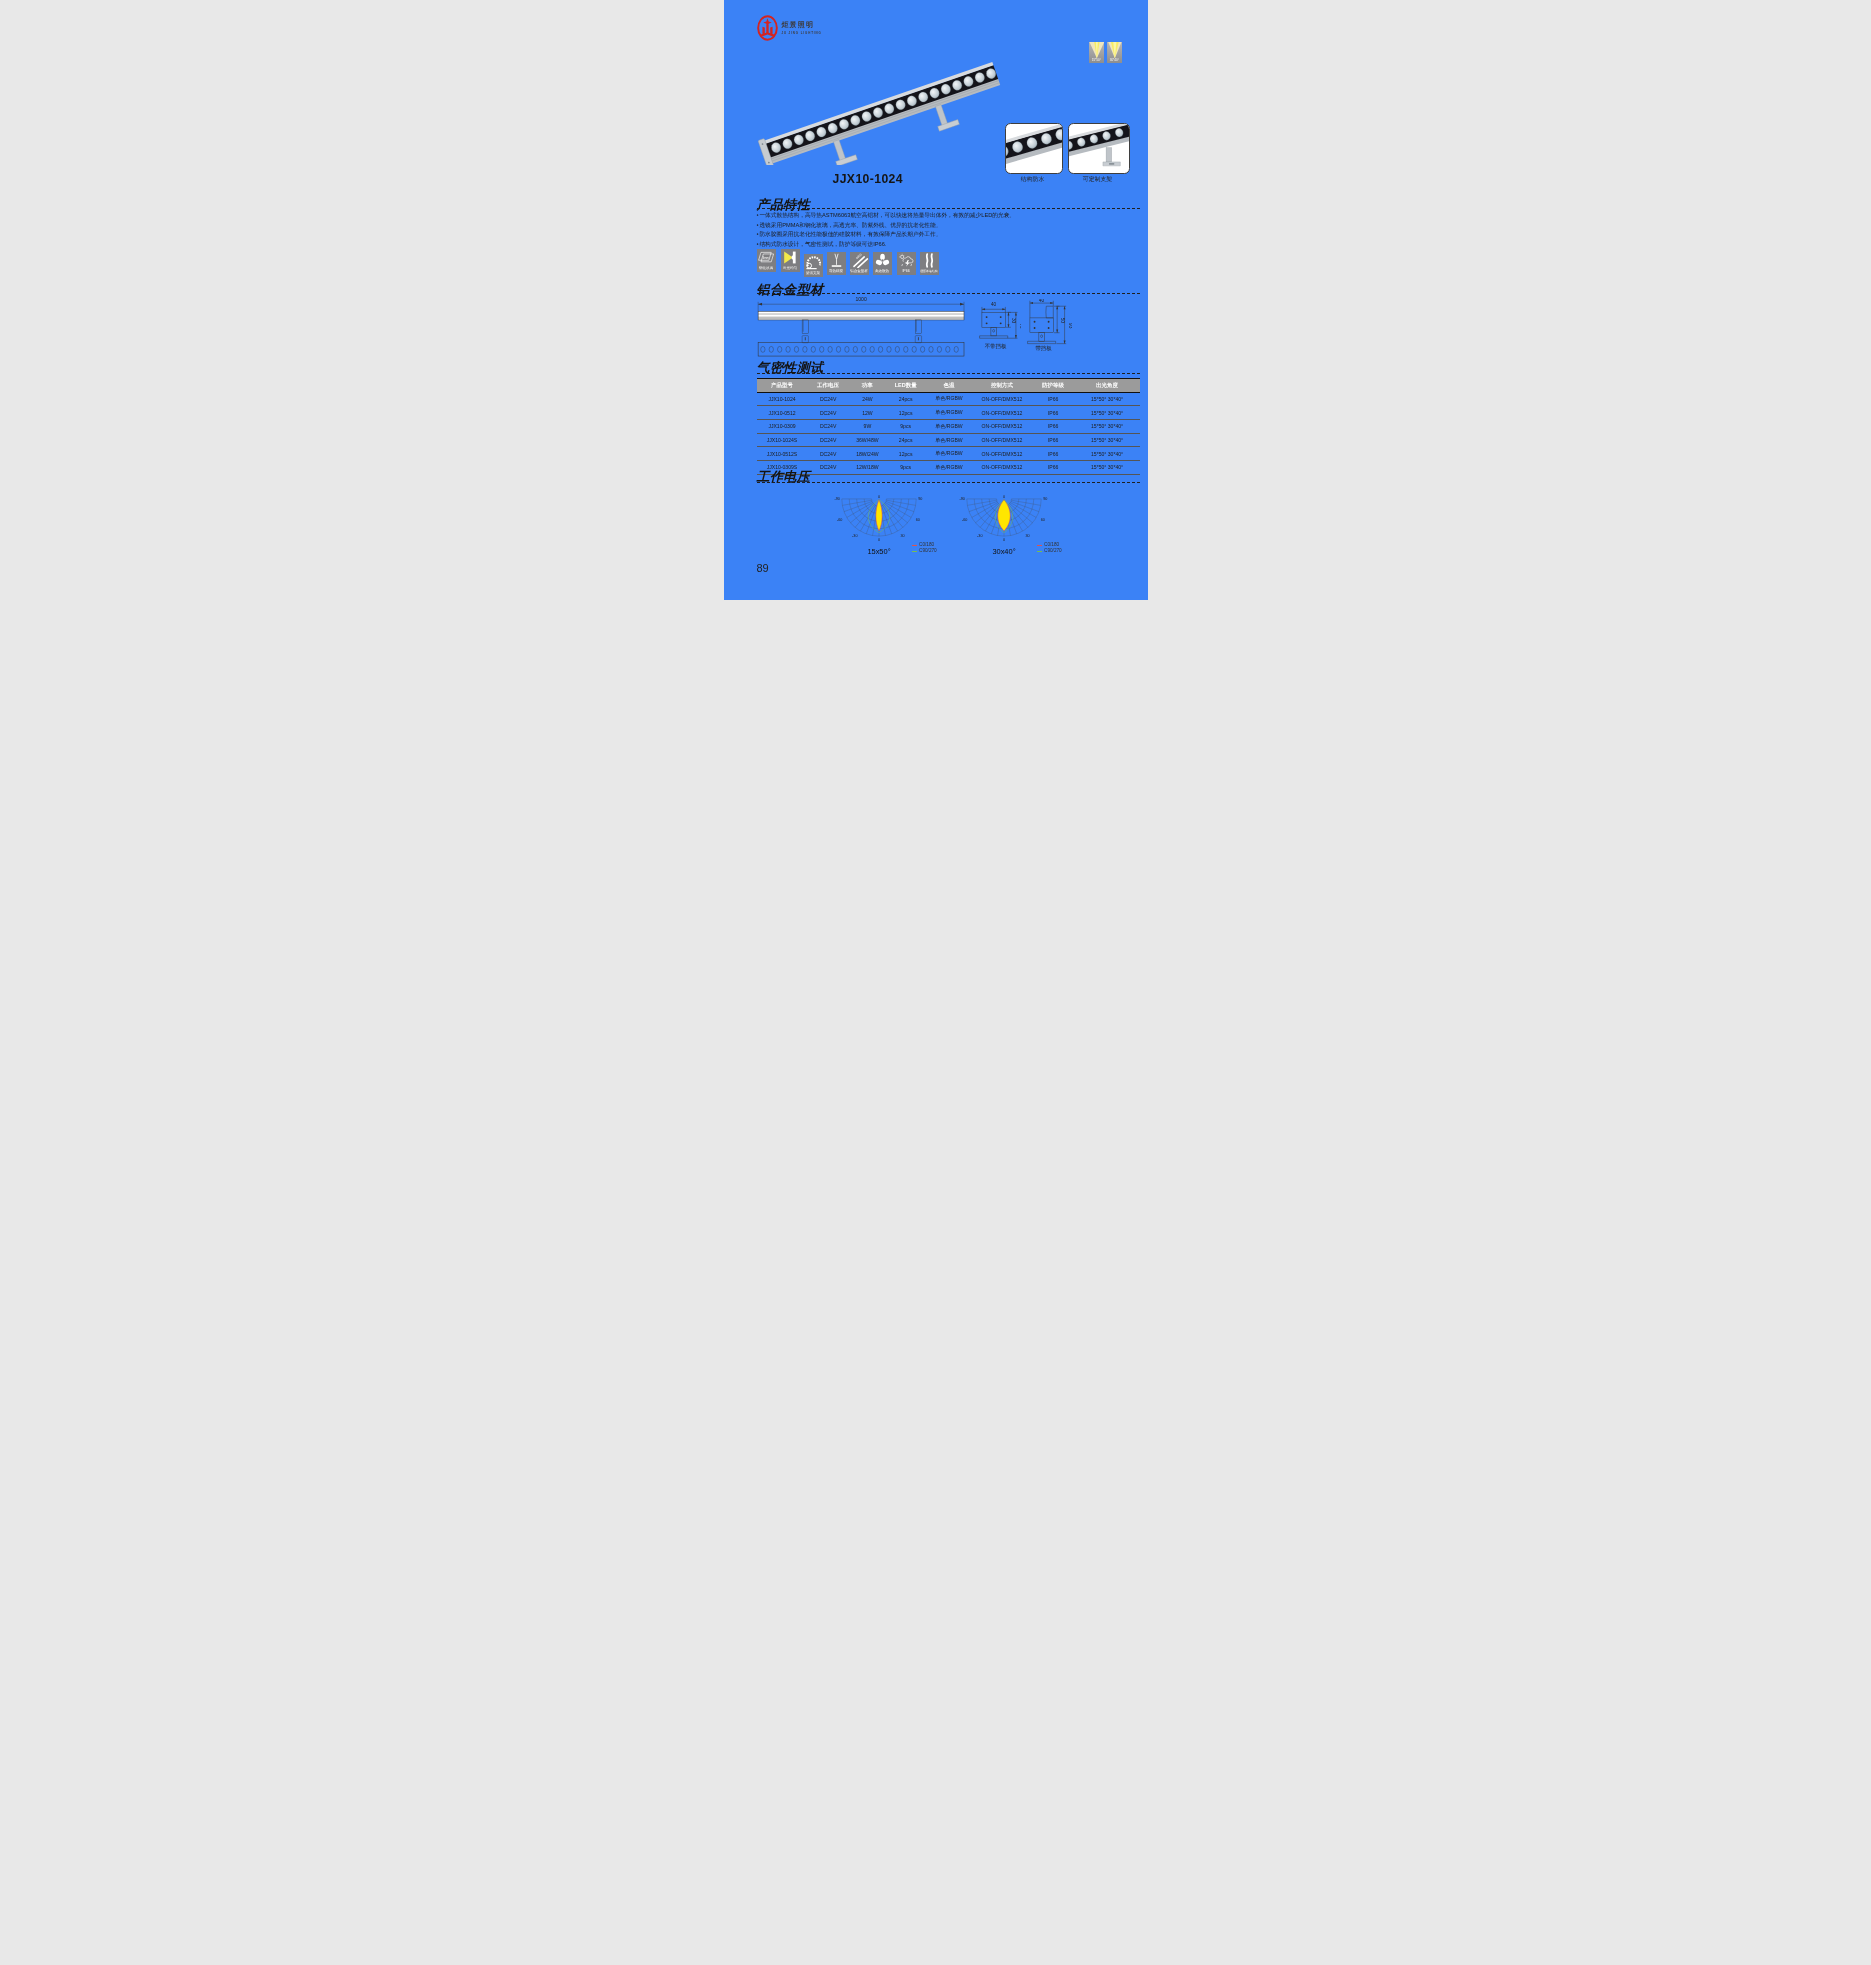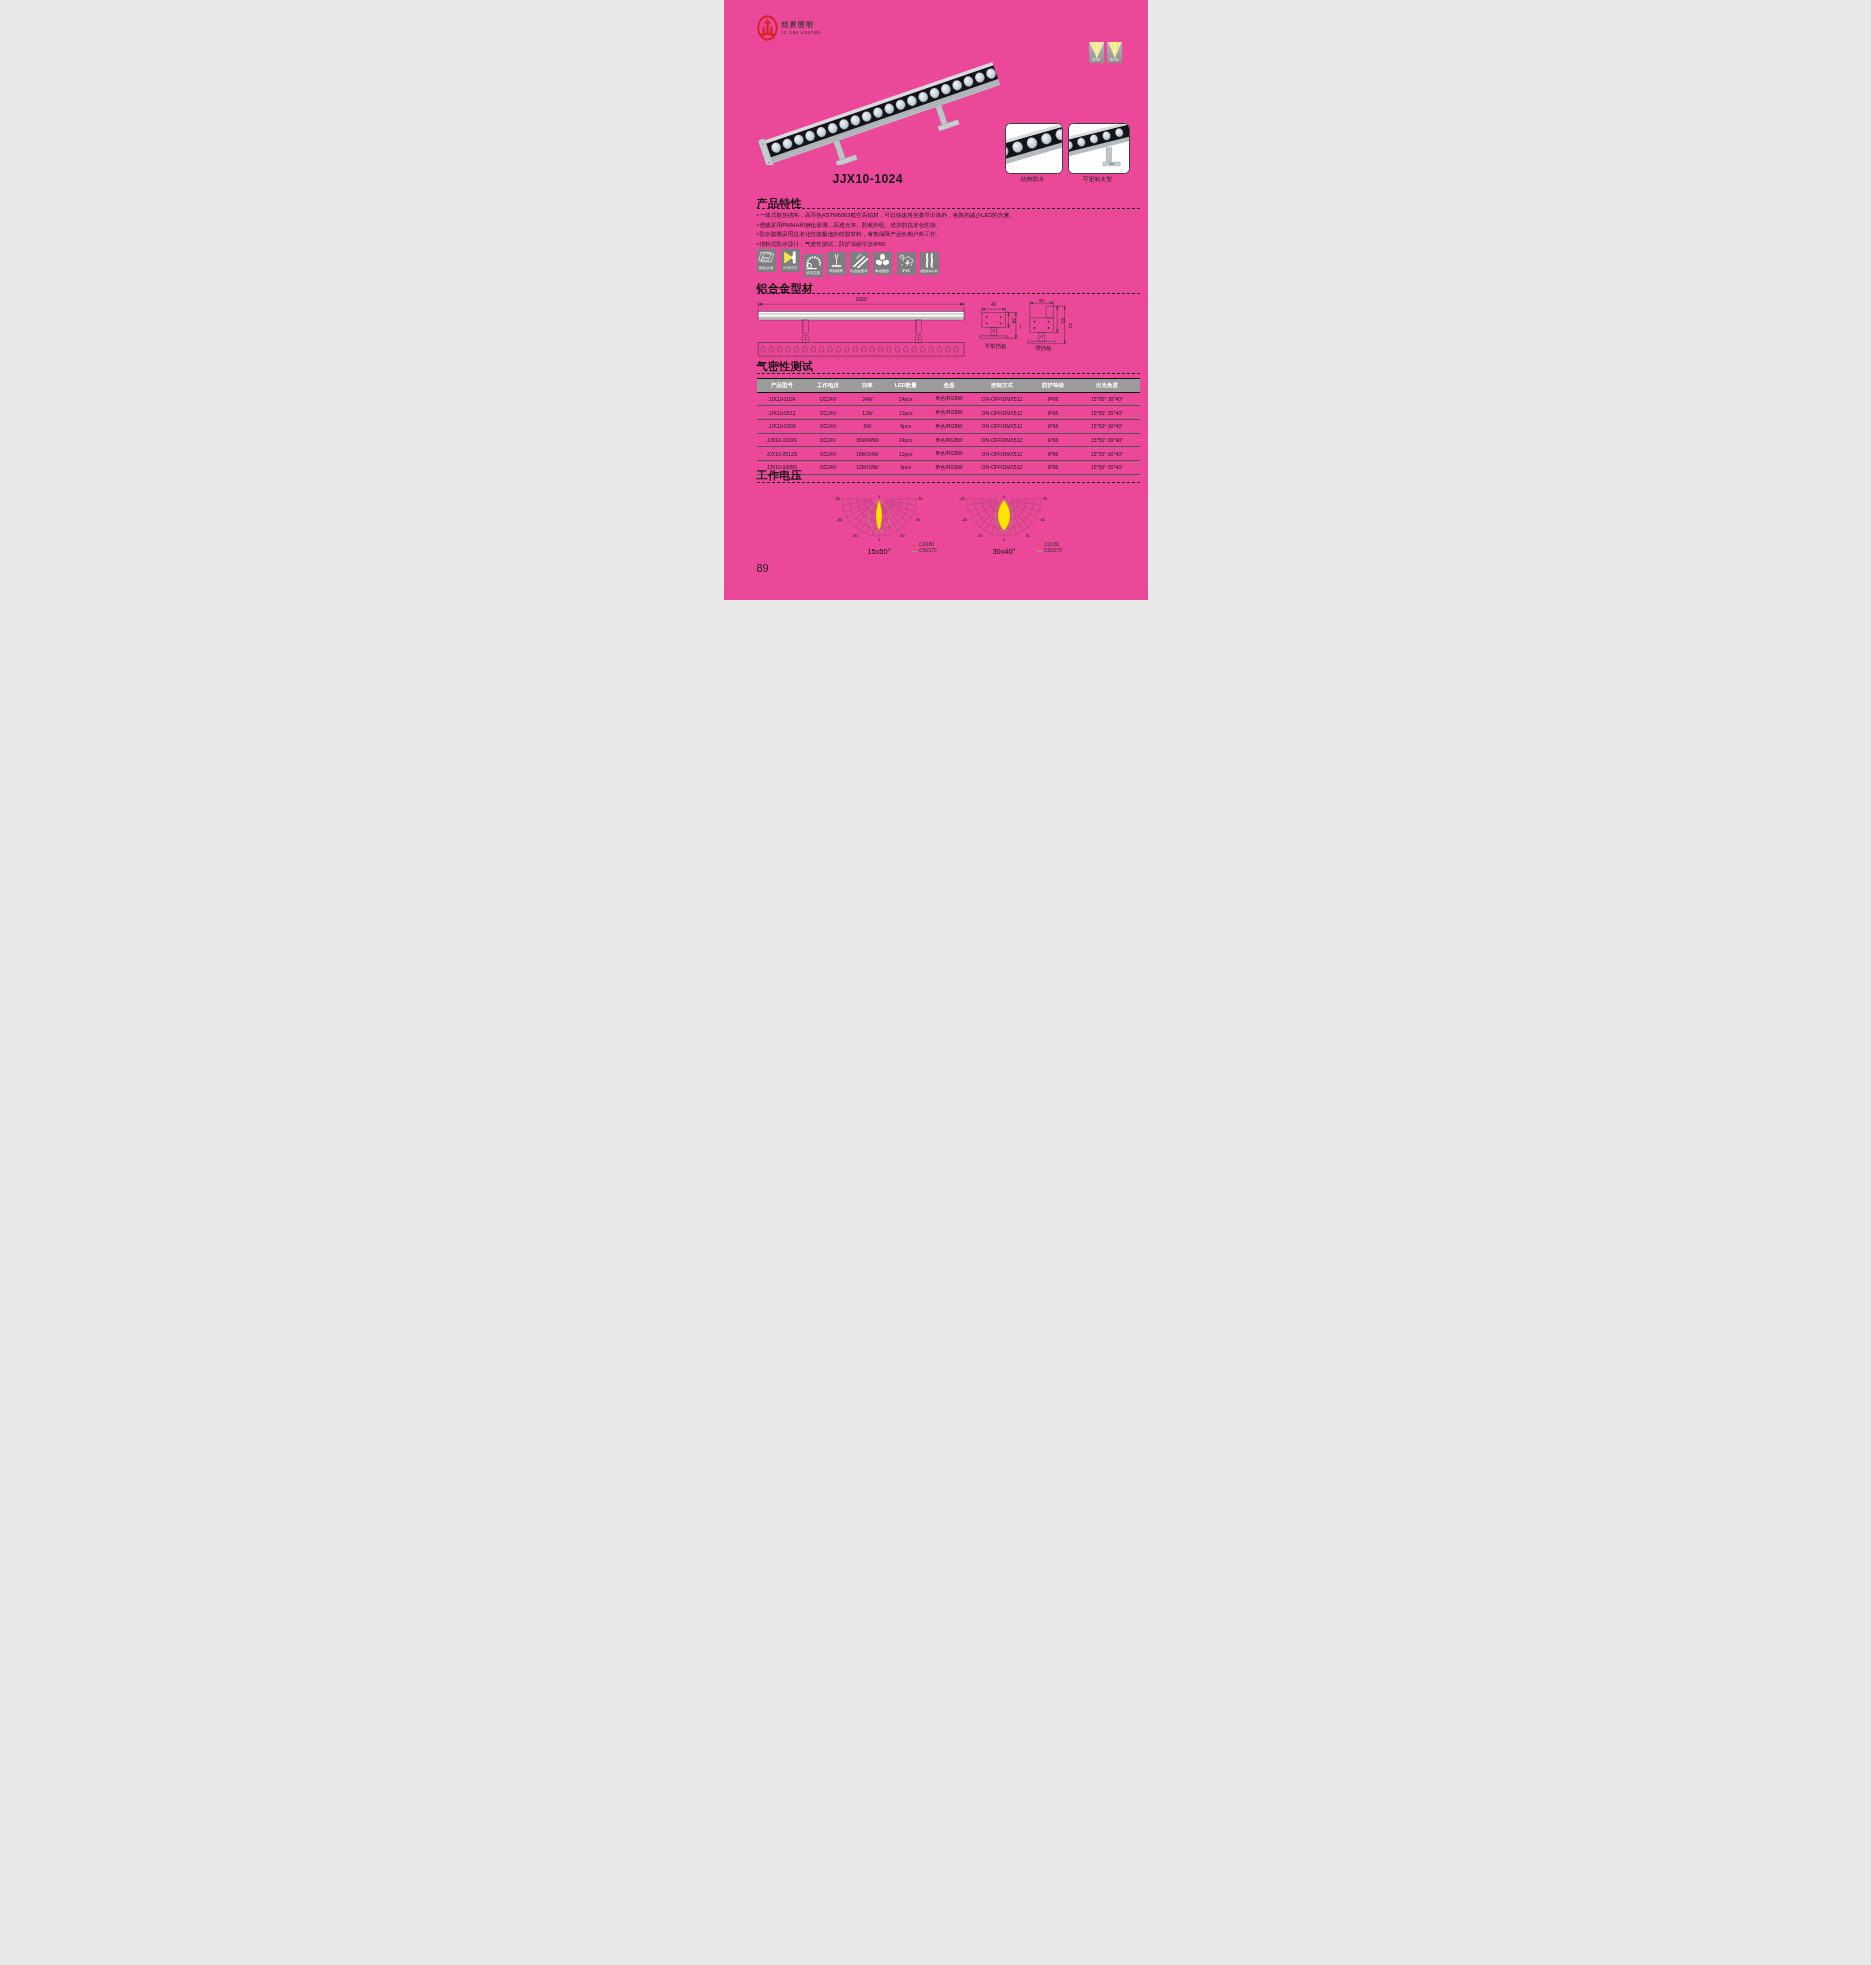--- a/index.html
+++ b/index.html
@@ -1,27 +1,27 @@
 <!DOCTYPE html>
 <html style="font-size:6.3px"><head>
 <meta charset="utf-8">
 <style>
   html,body{margin:0;padding:0;background:#e8e8e8;}
   body{font-family:"Liberation Sans","DejaVu Sans",sans-serif;}
-  #page{position:relative;width:424px;height:600px;background:#ec4899;margin:0 auto;overflow:hidden;}
+  #page{position:relative;width:424px;height:600px;background:#3b82f6;margin:0 auto;overflow:hidden;}
   .abs{position:absolute;}
   
   #logo{left:33px;top:15px;width:90px;height:26px;display:flex;align-items:center;gap:3.9px;}
   #logo .cn{font-size:7px;font-weight:bold;color:#3d3a39;letter-spacing:1.2px;line-height:7.9px;}
   #logo .en{font-size:2.9px;font-weight:bold;color:#3d3a39;letter-spacing:0.9px;margin-top:1.2px;}
   
   .beam-tile{width:15.7px;height:21px;overflow:hidden;}
   .beam-tile .lbl{position:absolute;left:0;right:0;bottom:1.2px;text-align:center;color:#fff;font-size:3.1px;}
   
-  .sec-title{font-size:11px;font-weight:bold;color:#141414;letter-spacing:0.4px;}
+  .sec-title{font-size:13px;font-weight:bold;color:#141414;letter-spacing:0.4px;font-style:italic;}
   .dash{height:0;border-top:1.2px dashed #1f1f1f;}
   
   #bullets{left:33px;top:211px;width:383px;}
   #bullets .li{font-size:5.7px;color:#1c1c1c;line-height:9.4px;white-space:nowrap;}
   #bullets .li::before{content:"●";font-size:3.5px;vertical-align:0.8px;margin-right:0.8px;}
   
   .ftile{position:absolute;width:19px;height:23px;background:#7e7e81;overflow:hidden;}
   .ftile .ic{position:absolute;left:0;top:0.8px;width:19px;height:15px;}
   .ftile .flbl{position:absolute;left:0;right:0;bottom:1.6px;text-align:center;color:#fff;font-size:3.5px;transform-origin:center;white-space:nowrap;}
   .ftile .flbl.small{font-size:2.9px;}

